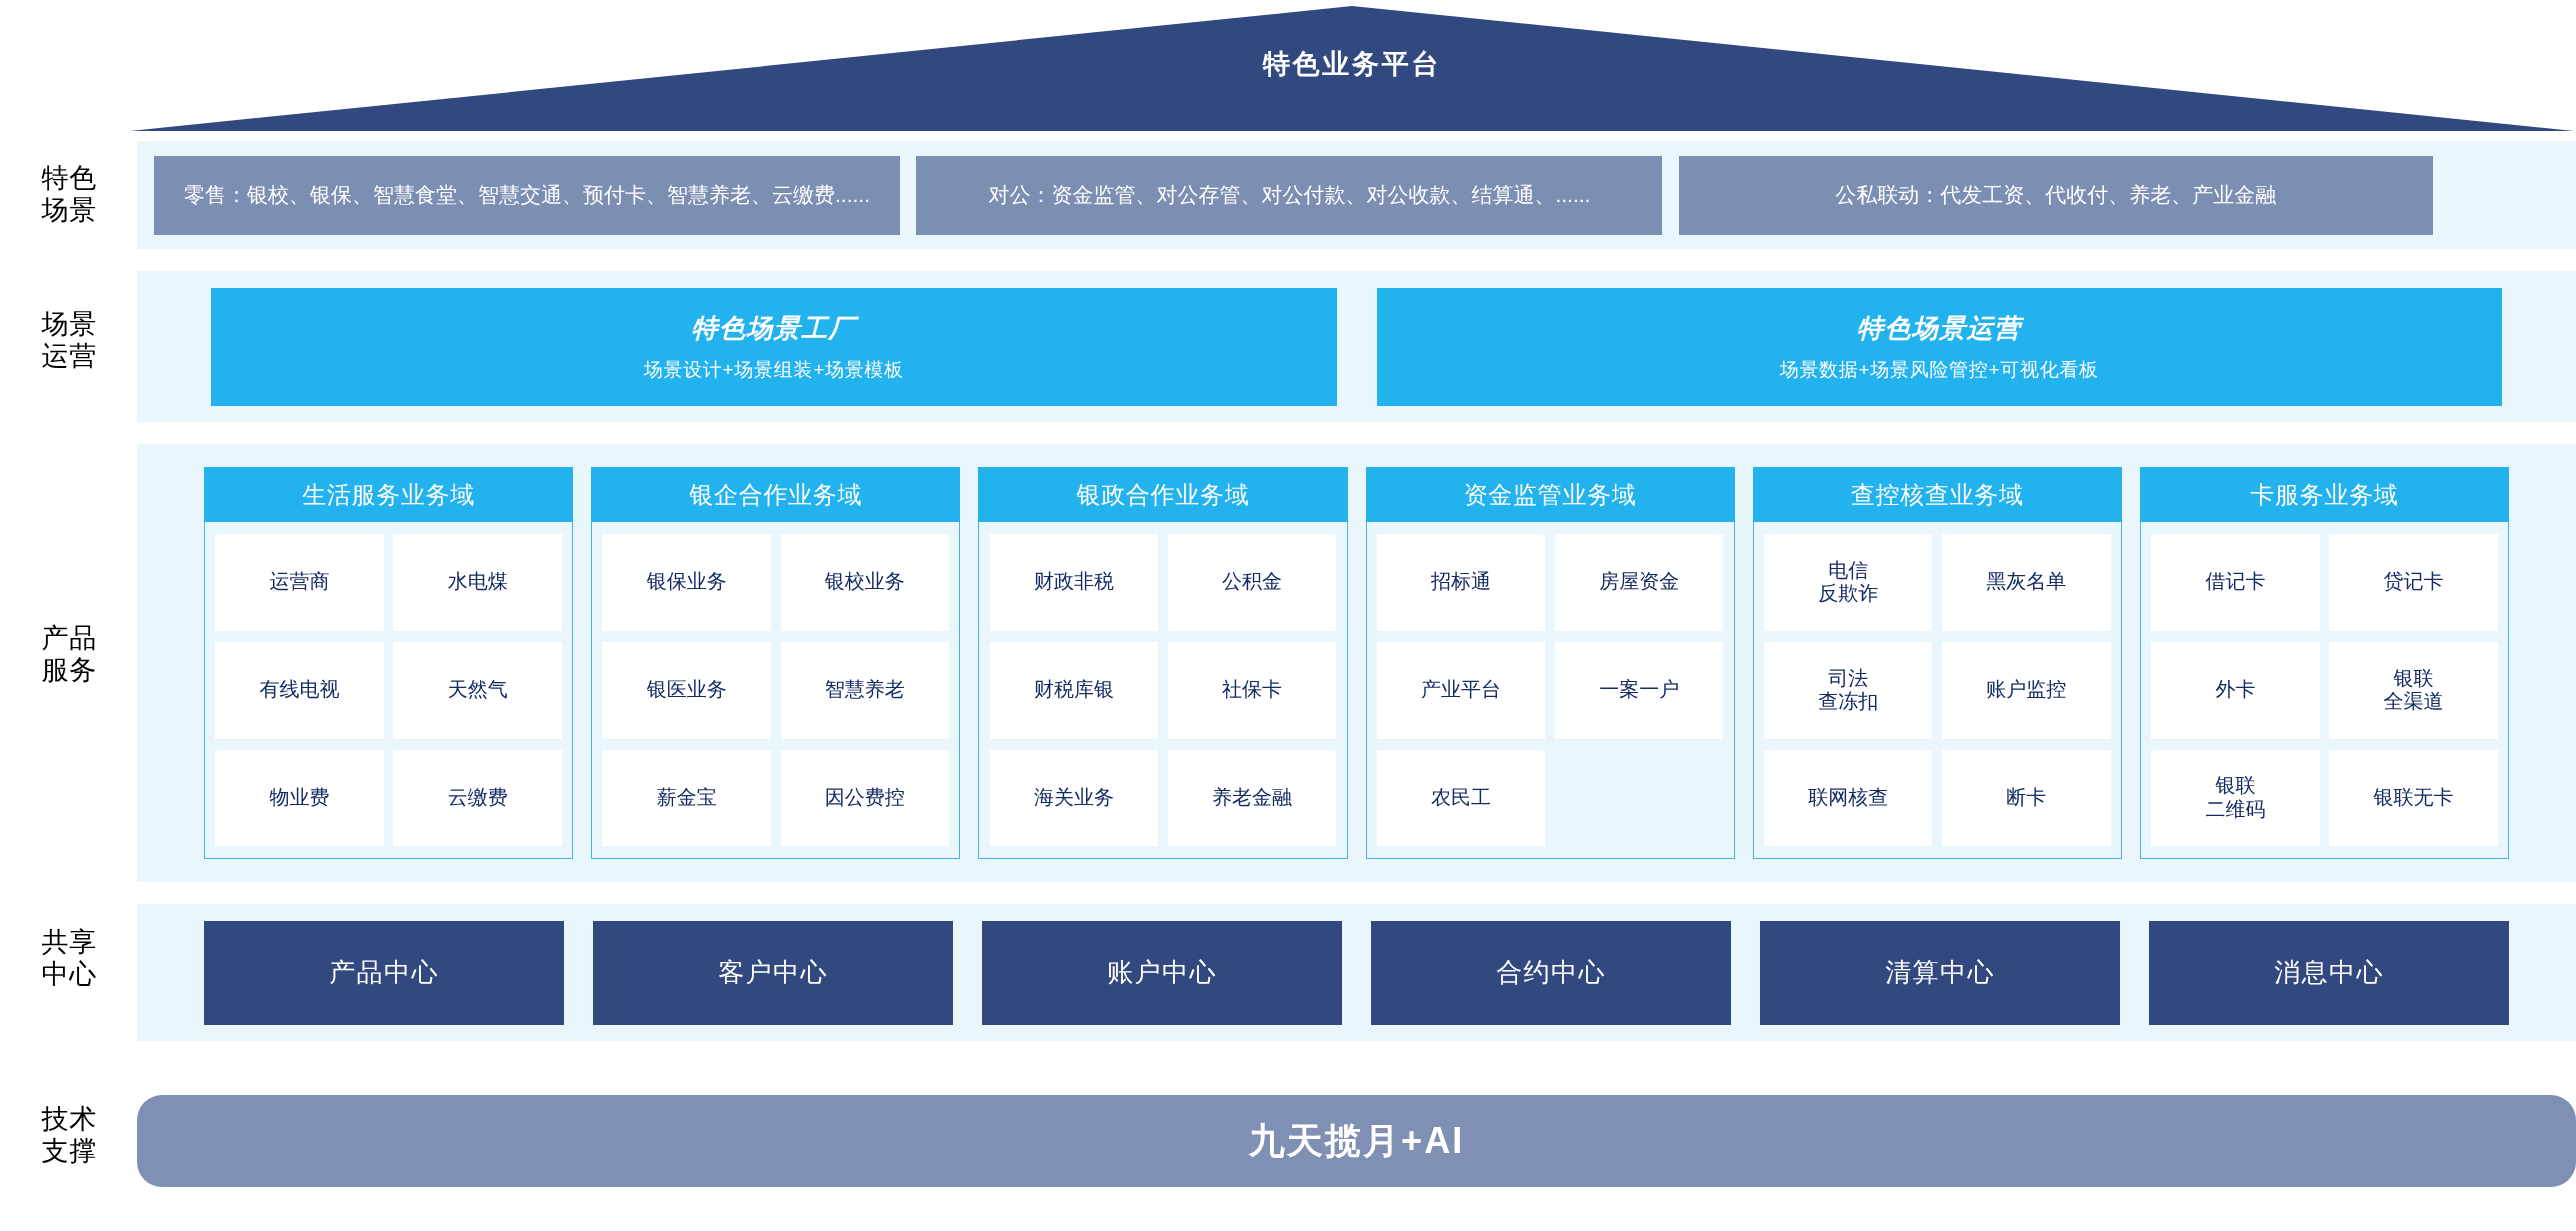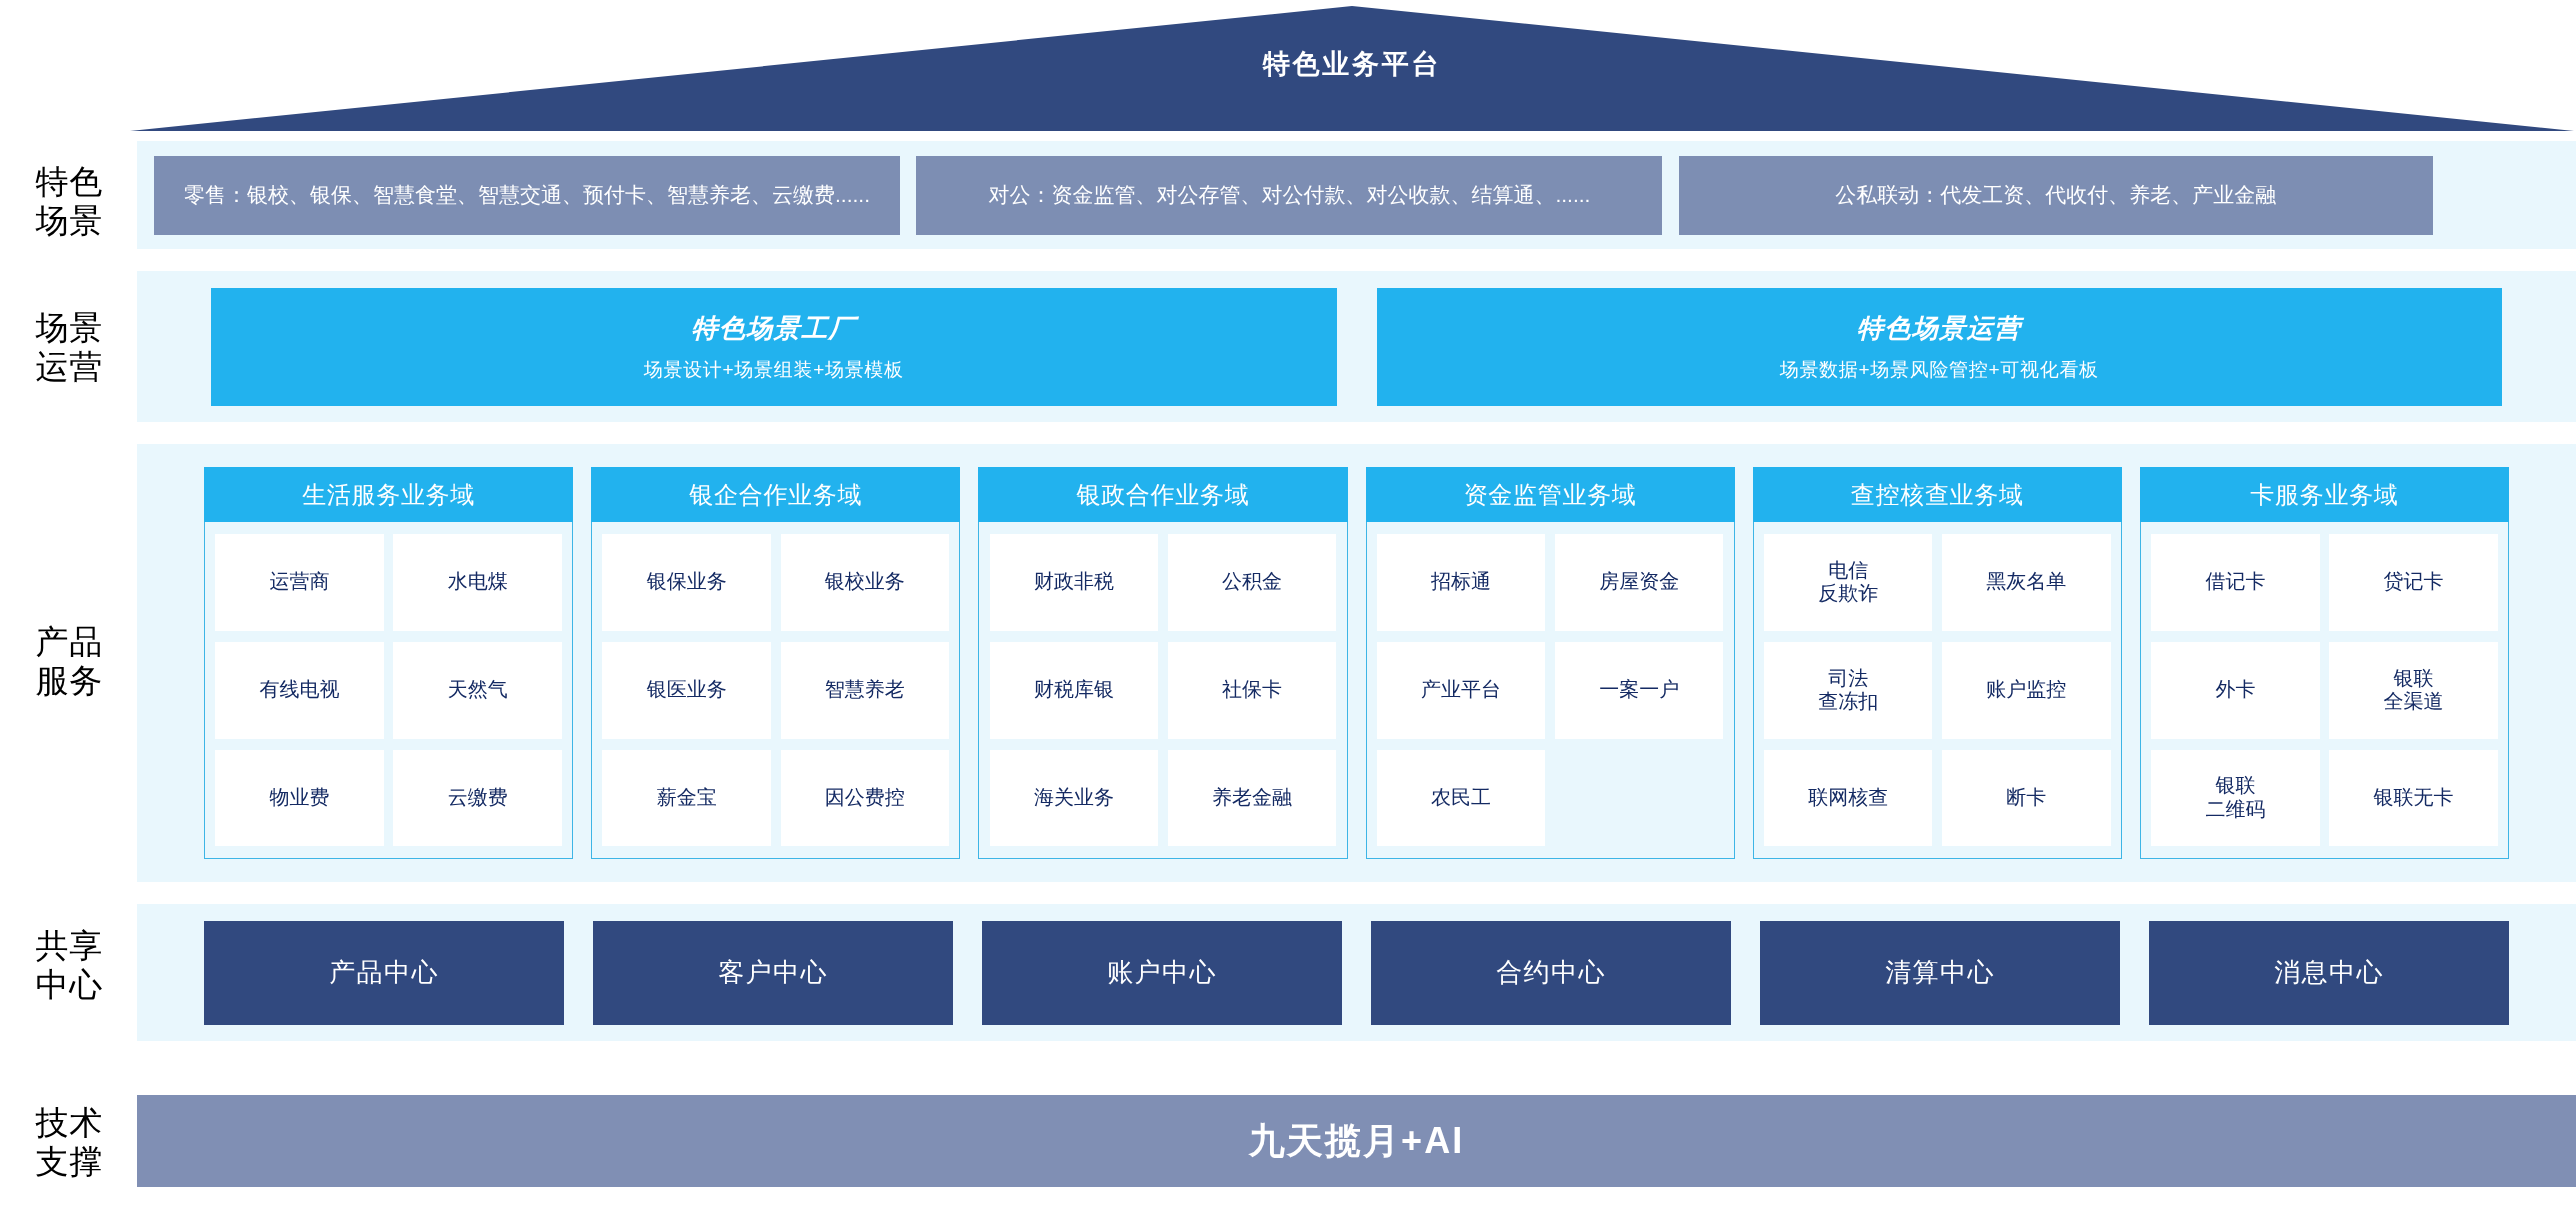--- a/index.html
+++ b/index.html
@@ -39,21 +39,21 @@
     position: absolute;
     display: flex;
     align-items: center;
   }
   .row-label {
     position: absolute;
     left: 8.2px;
     width: 122px;
     text-align: center;
     color: #000000;
-    font-size: 33px;
+    font-size: 27px;
     font-weight: normal;
     line-height: 1.18;
     letter-spacing: 0.7px;
   }
   .band {
     position: absolute;
     left: 137px;
     width: 2439px;
     background: #e9f7fd;
   }
@@ -182,20 +182,21 @@
     flex: 1 1 auto;
     height: 92px;
     background: #808fb4;
     color: #ffffff;
     font-size: 36px;
     font-weight: bold;
     letter-spacing: 2.1px;
     display: flex;
     align-items: center;
     justify-content: center;
+    border-radius: 25px;
   }
 
   
   #lbl-scenario { top: 163px; }
   #lbl-ops      { top: 309px; }
   #lbl-product  { top: 623px; }
   #lbl-shared   { top: 927px; }
   #lbl-tech     { top: 1104px; }
 </style>
 </head>

